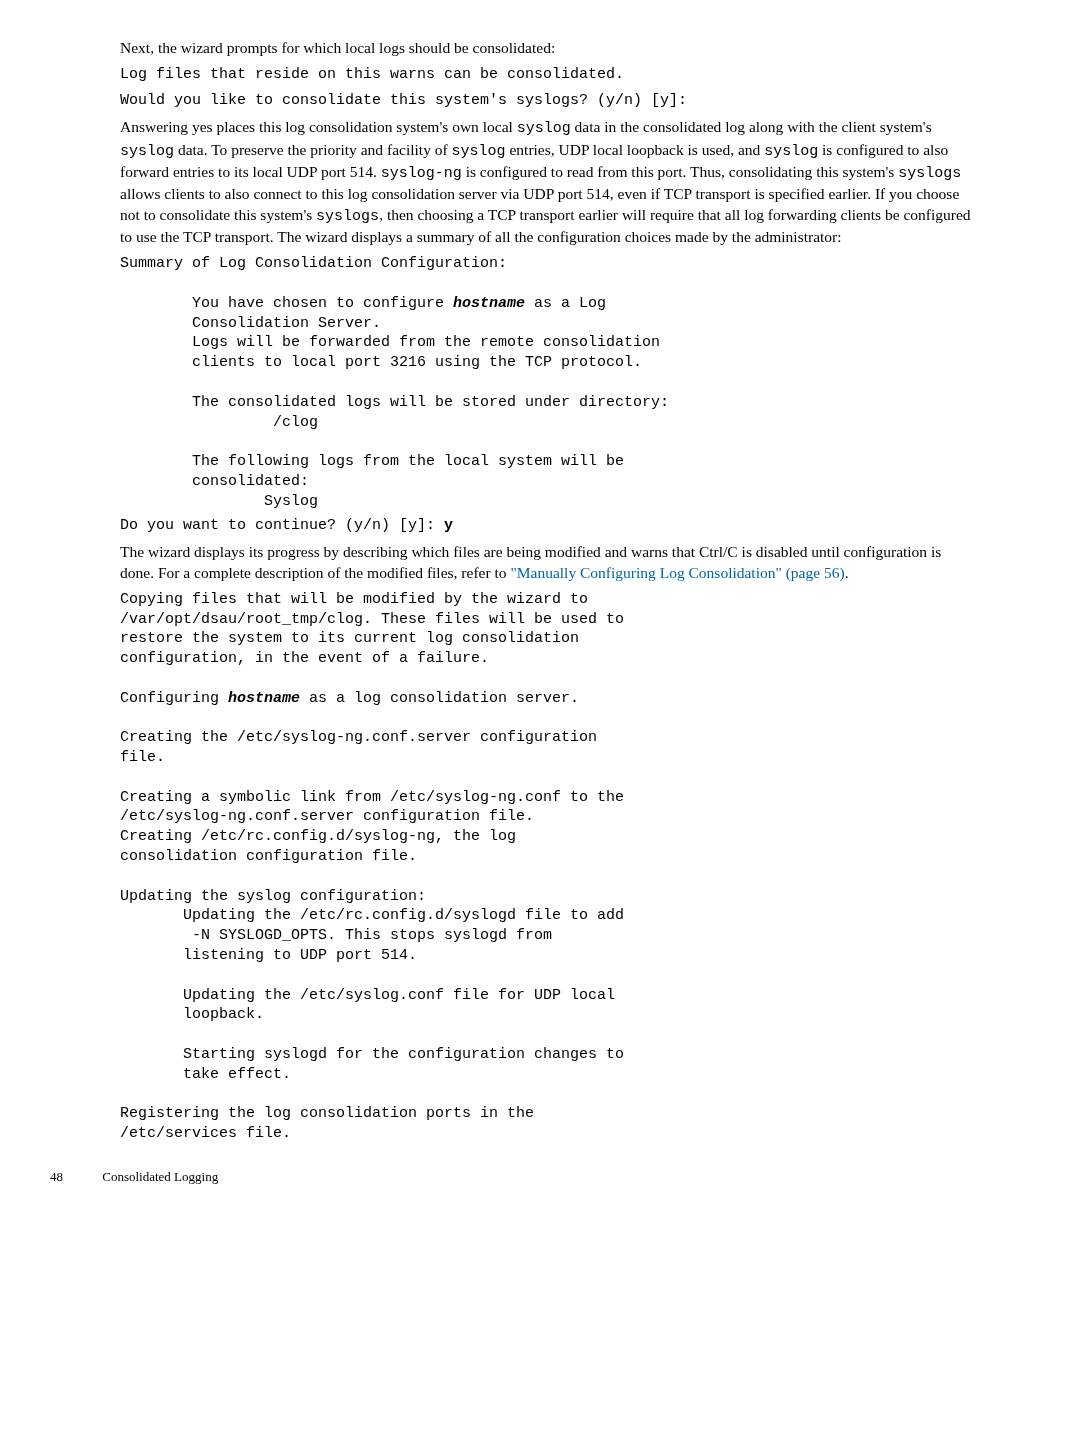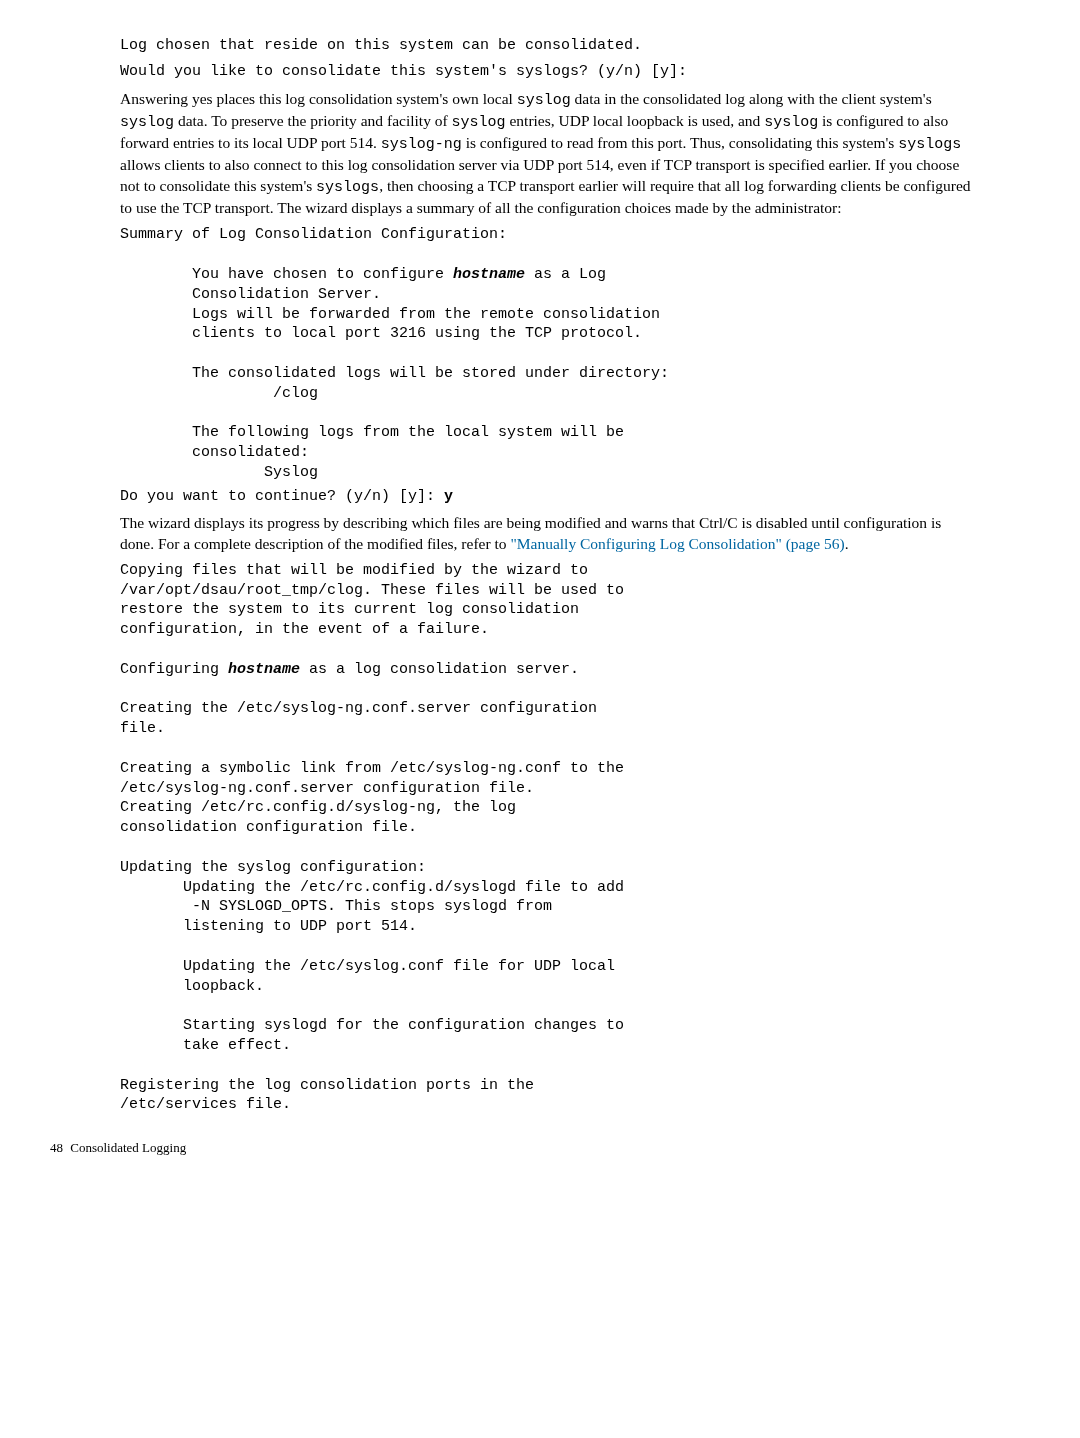--- a/index.html
+++ b/index.html
@@ -40,37 +40,38 @@
     text-decoration: none;
   }
   .footer {
     position: relative;
     margin-top: 24px;
     font-size: 13px;
   }
   .footer .pagenum {
     display: inline-block;
     margin-left: -70px;
-    margin-right: 4px;
+    margin-right: 36px;
   }
   .pre-block {
     font-family: "Courier New", Courier, monospace;
     font-size: 15px;
     white-space: pre;
     line-height: 1.32;
     margin: 4px 0 4px 0;
   }
 </style>
 </head>
 <body>
 
 <div class="page">
 
+  <p class="body-para">Next, the wizard prompts for which local logs should be consolidated:</p>
 
-  <div class="mono">Log chosen that reside on this system can be consolidated.</div>
+  <div class="mono">Log files that reside on this warns can be consolidated.</div>
   <div class="mono">Would you like to consolidate this system's syslogs? (y/n) [y]:</div>
 
   <p class="body-para">
     <span>Answering yes places this log consolidation system's own local </span><span class="mono-inline">syslog</span><span> data in the consolidated log along with the client system's </span><span class="mono-inline">syslog</span><span> data. To preserve the priority and facility of </span><span class="mono-inline">syslog</span><span> entries, UDP local loopback is used, and </span><span class="mono-inline">syslog</span><span> is configured to also forward entries to its local UDP port 514. </span><span class="mono-inline">syslog-ng</span><span> is configured to read from this port. Thus, consolidating this system's </span><span class="mono-inline">syslogs</span><span> allows clients to also connect to this log consolidation server via UDP port 514, even if TCP transport is specified earlier. If you choose not to consolidate this system's </span><span class="mono-inline">syslogs</span><span>, then choosing a TCP transport earlier will require that all log forwarding clients be configured to use the TCP transport. The wizard displays a summary of all the configuration choices made by the administrator:</span>
   </p>
 
   <div class="pre-block"><span>Summary of Log Consolidation Configuration:</span>
 
 <span>        You have chosen to configure </span><span class="italic">hostname</span><span> as a Log</span>
 <span>        Consolidation Server.</span>

